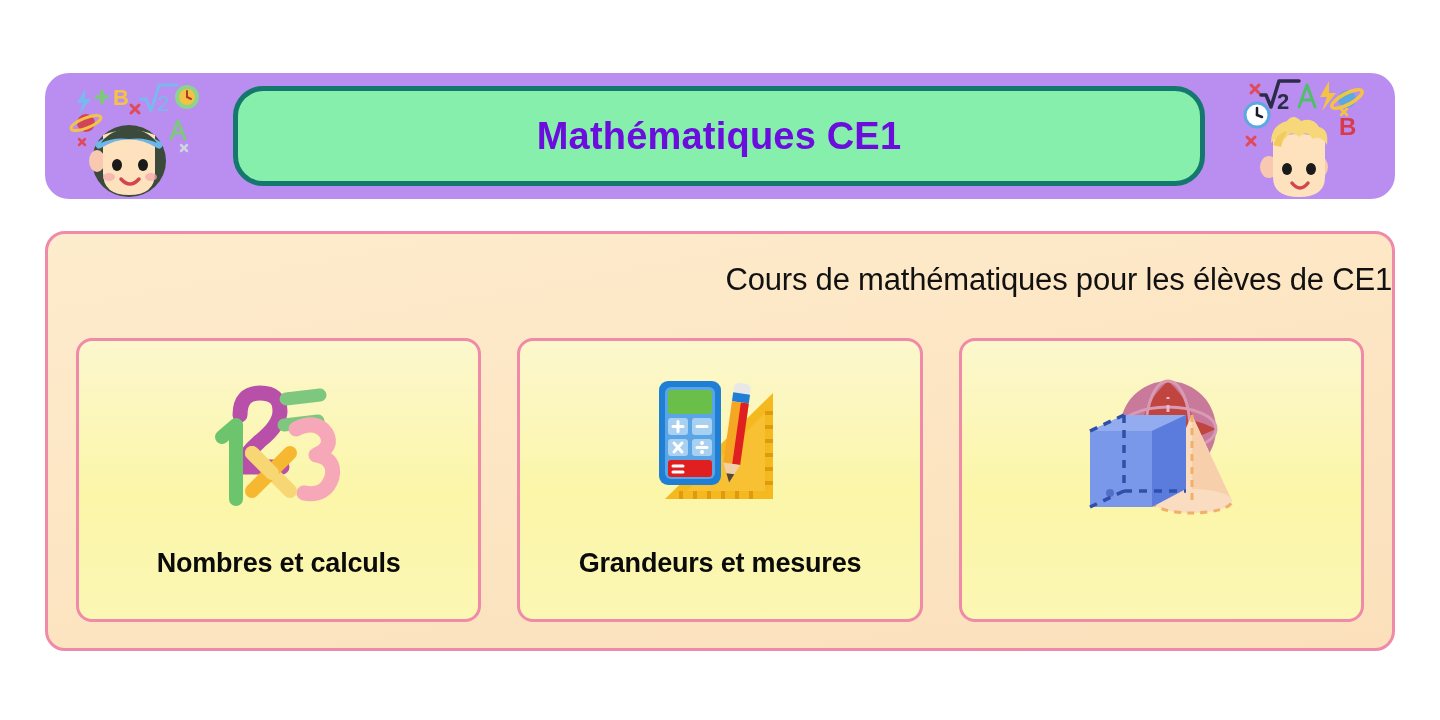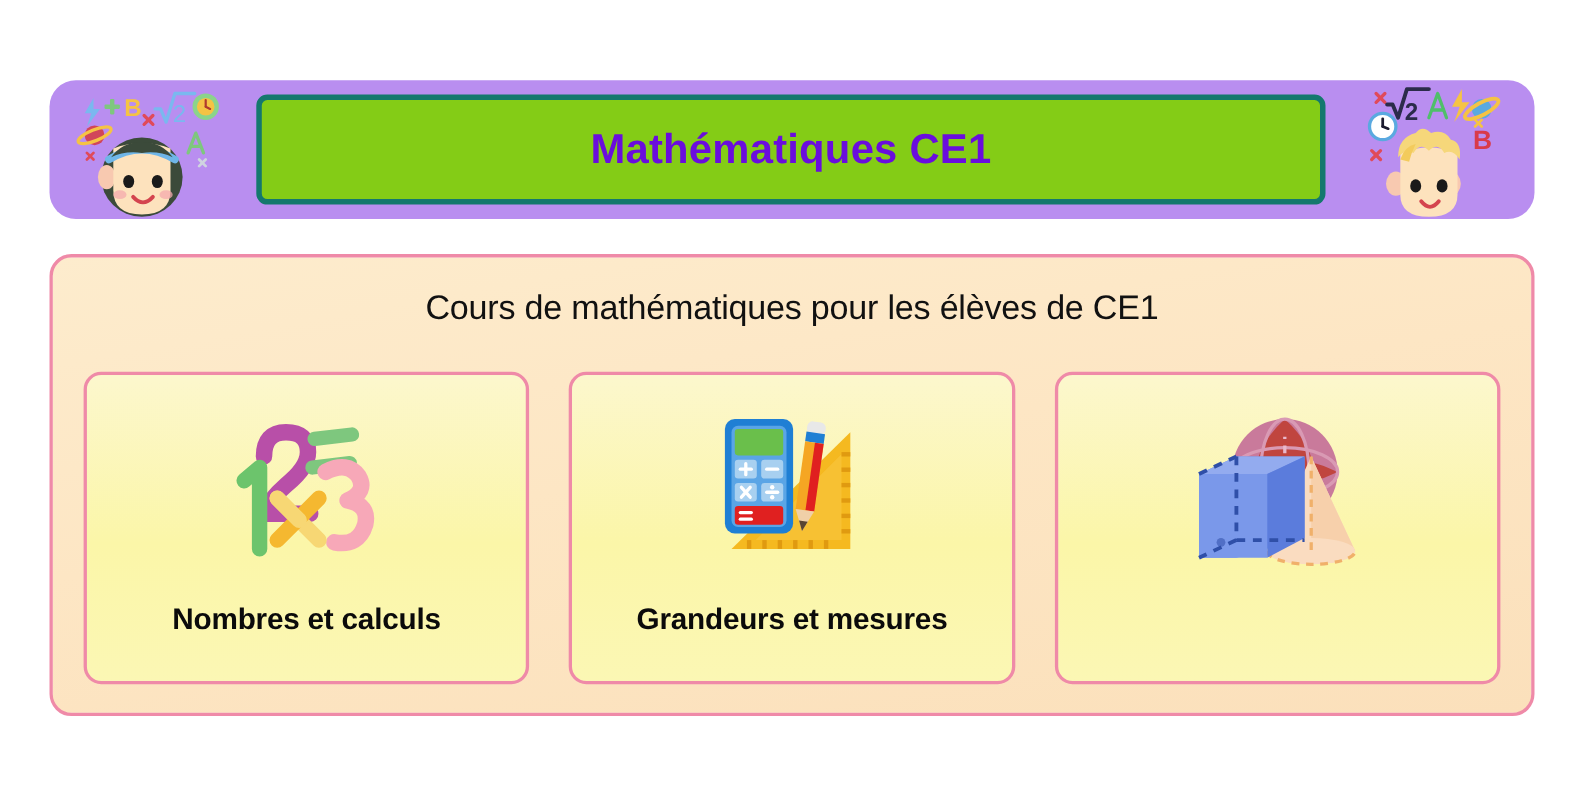--- a/index.html
+++ b/index.html
@@ -41,23 +41,23 @@
   }
   .header-illustration.left  { left: 8px; }
   .header-illustration.right { right: 8px; }
 
   .title-box {
     position: absolute;
     left: 188px;
     top: 13px;
     width: 972px;
     height: 100px;
-    background: #84cc16;
+    background: #86efac;
     border: 5px solid #14786e;
-    border-radius: 10px;
+    border-radius: 30px;
     display: flex;
     align-items: center;
     justify-content: center;
   }
 
   .title-text {
     color: #6a0ddd;
     font-size: 38px;
     font-weight: bold;
     letter-spacing: 0.2px;
@@ -72,21 +72,21 @@
     width: 1350px;
     height: 420px;
     border: 3px solid #ef8aa8;
     border-radius: 20px;
     background: linear-gradient(170deg, #fdeccd 0%, #fde6c4 45%, #fbe0bb 100%);
     padding: 0;
   }
 
   .panel-subtitle {
     margin-top: 28px;
-    text-align: center;
+    text-align: right;
     font-size: 31px;
     color: #111111;
     font-weight: normal;
     letter-spacing: -0.2px;
   }
 
   .cards-row {
     position: absolute;
     left: 28px;
     top: 104px;

